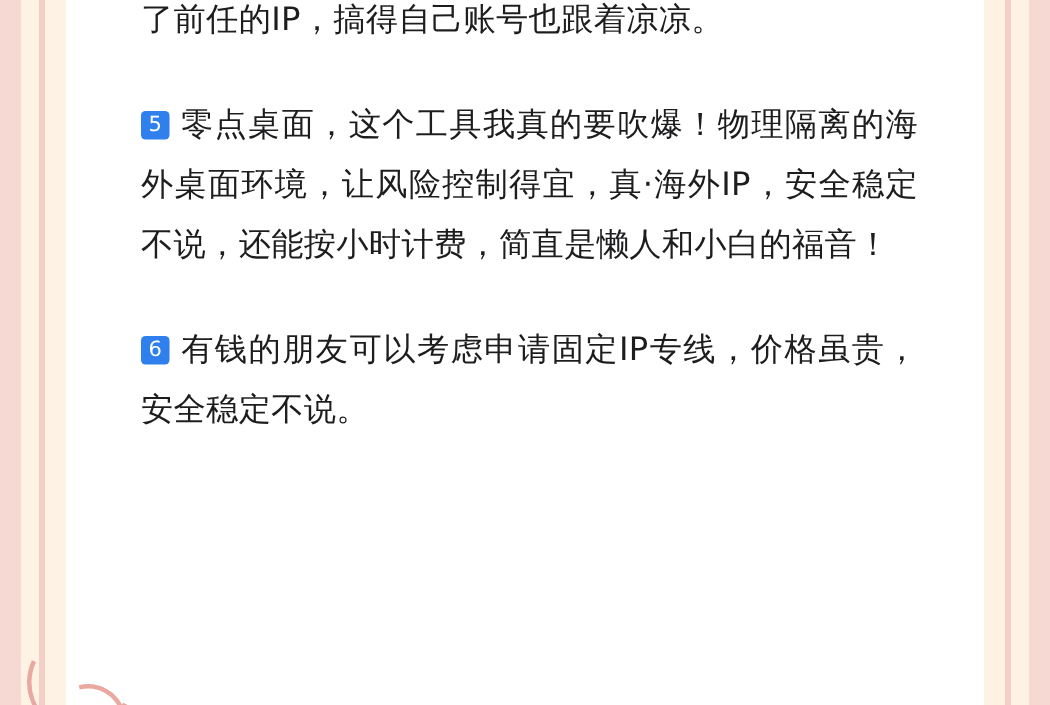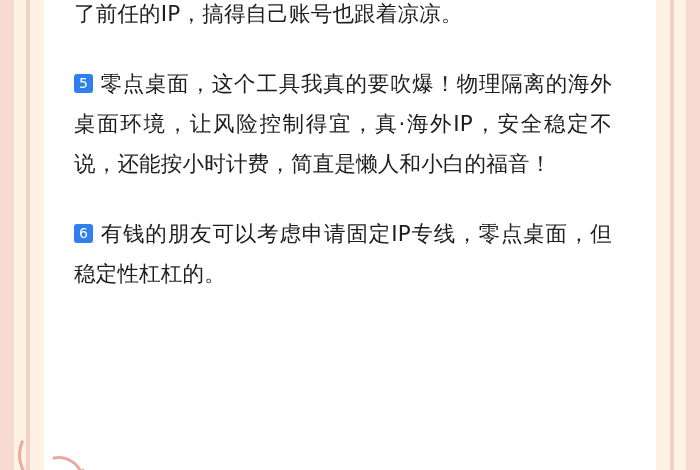--- a/index.html
+++ b/index.html
@@ -85,21 +85,21 @@
     transform: rotate(30deg);
   }
 
   
   .content {
     position: absolute;
     left: 44px;
     top: 0;
     width: 612px;
     height: 470px;
-    padding: 0 44px 0 30px;
+    padding: 0 44px 0 50px;
     box-sizing: border-box;
     color: #1d1d1f;
     font-size: 21.5px;
     line-height: 40px;
     letter-spacing: 0.2px;
     font-family: "DejaVu Sans", "Liberation Sans", sans-serif;
   }
 
   .para {
     margin: 0;
@@ -150,20 +150,20 @@
 
     <div class="gap"></div>
 
     <p class="para">
       <span class="badge">5</span><span>零点桌面，这个工具我真的要吹爆！物理隔离的海外桌面环境，让风险控制得宜，真·海外IP，安全稳定不说，还能按小时计费，简直是懒人和小白的福音！</span>
     </p>
 
     <div class="gap"></div>
 
     <p class="para">
-      <span class="badge">6</span><span>有钱的朋友可以考虑申请固定IP专线，零点桌面，但稳定性杠杠的。</span>
+      <span class="badge">6</span><span>有钱的朋友可以考虑申请固定IP专线，价格虽贵，安全稳定不说。</span>
     </p>
 
     <div class="gap"></div>
 
 
   </div>
 </div>
 
 </body></html>

